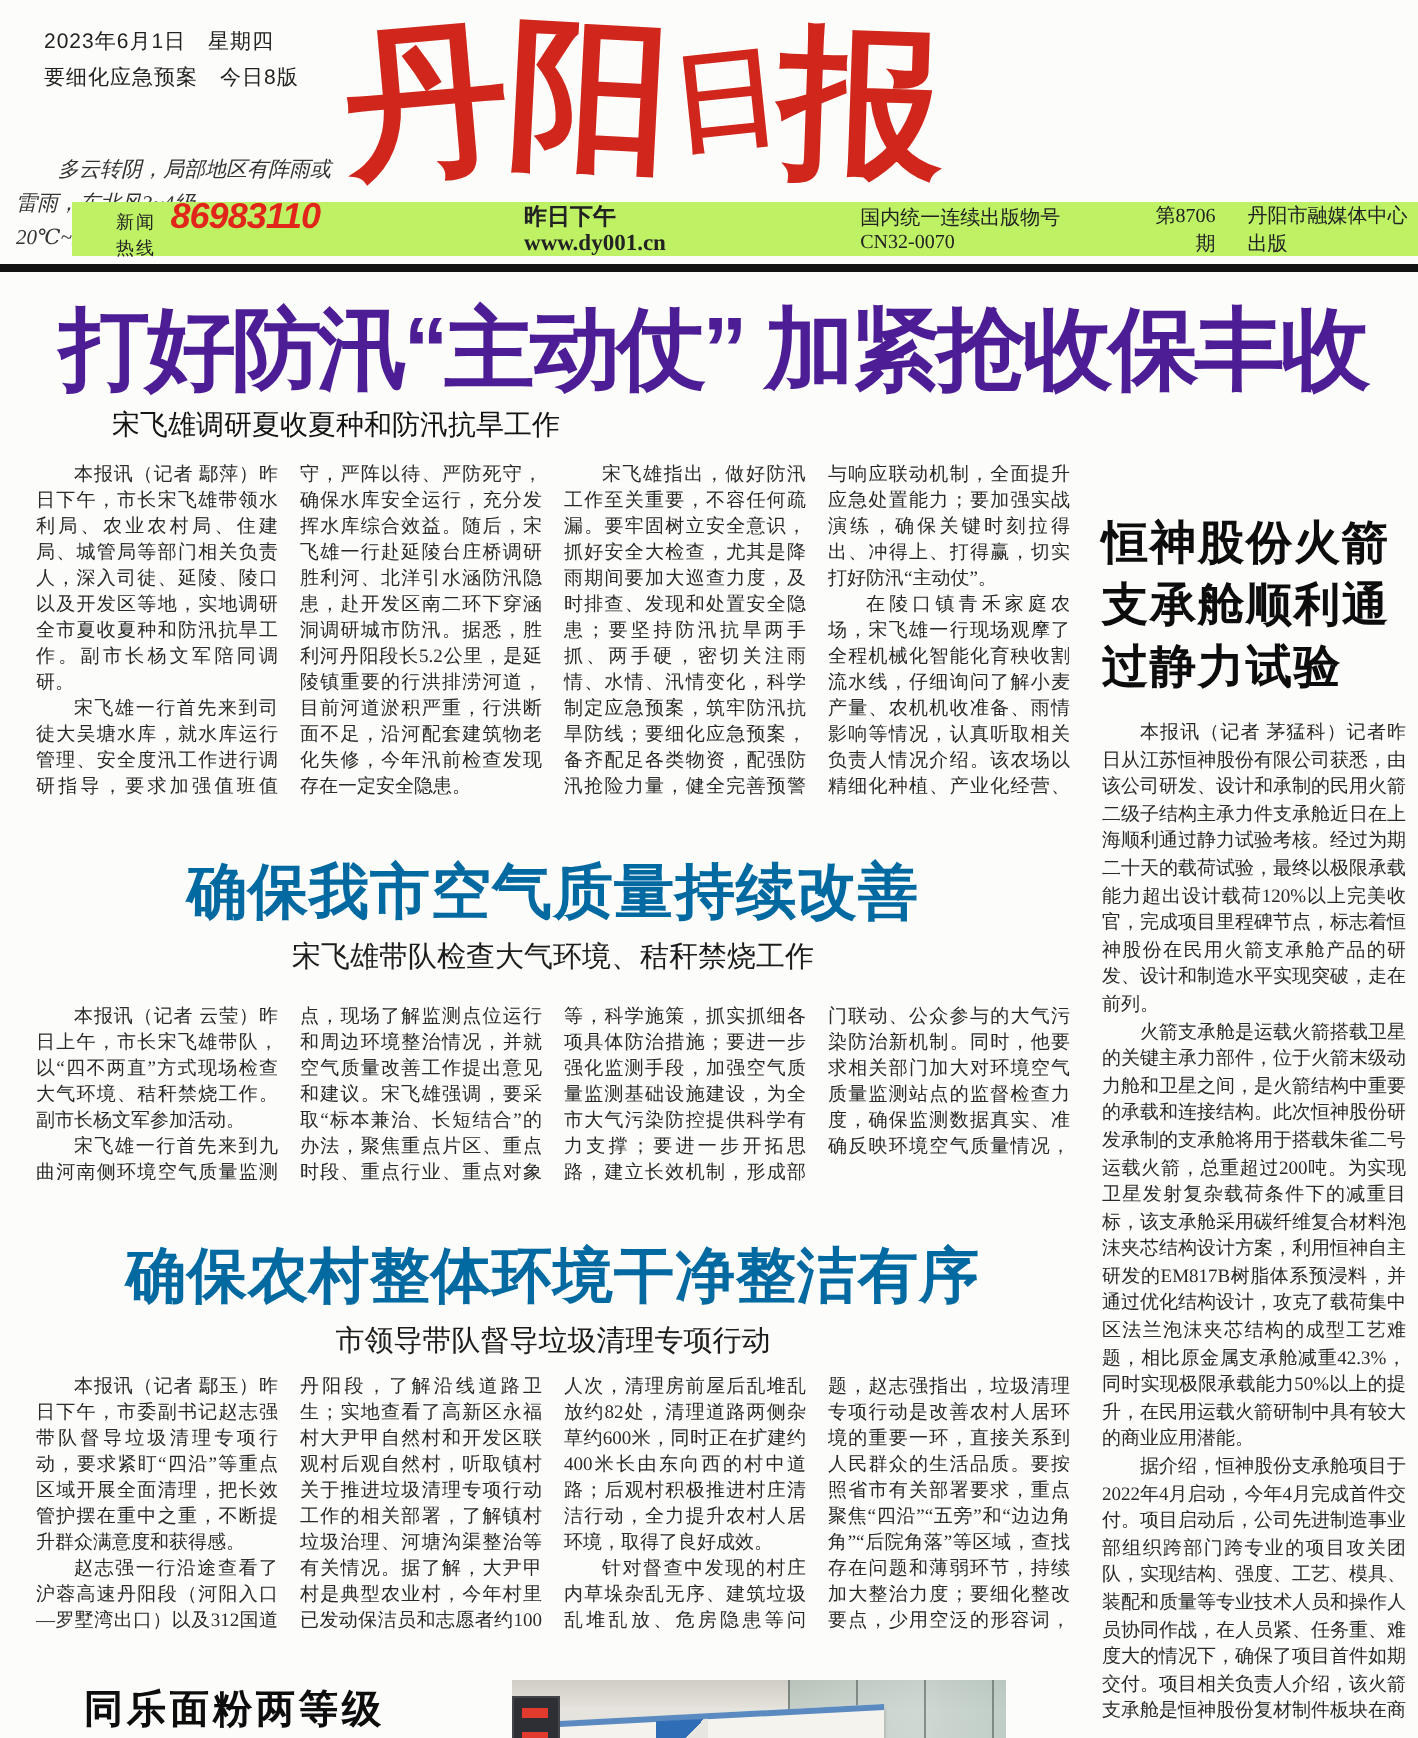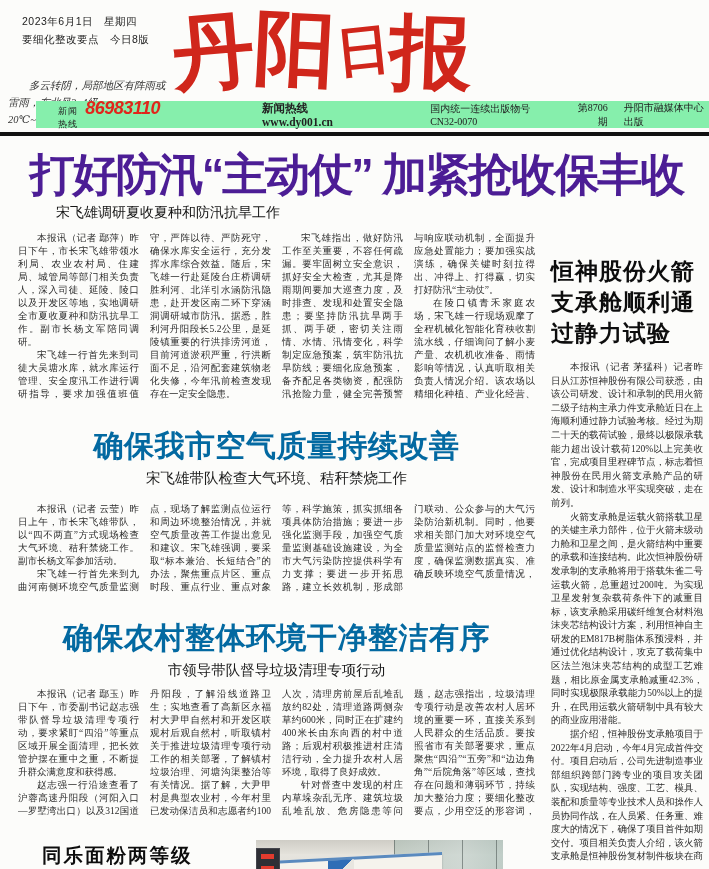--- a/index.html
+++ b/index.html
@@ -14,21 +14,21 @@
     font-family:"Liberation Sans",sans-serif;color:#222;letter-spacing:.5px;}
   .weather{position:absolute;left:8px;top:55px;width:158px;font-size:10.5px;line-height:17px;
     font-style:italic;color:#333;text-indent:2em;margin-top:22px;}
   .masthead{position:absolute;left:142px;top:0;width:360px;text-align:center;
     color:#d0261b;font-weight:bold;font-family:"DejaVu Serif",serif;white-space:nowrap;}
   .masthead span{display:inline-block;font-size:82px;line-height:96px;}
   .masthead span:nth-child(1){transform:rotate(-5deg) translateY(3px);}
   .masthead span:nth-child(2){transform:rotate(3deg);}
   .masthead span:nth-child(3){font-size:54px;transform:translateY(-8px) rotate(-6deg);}
   .masthead span:nth-child(4){transform:rotate(2deg) translateY(4px);}
-  .infobar{position:absolute;left:36px;right:0;top:101px;height:27px;background:#86efac;
+  .infobar{position:absolute;left:36px;right:0;top:101px;height:27px;background:#bef264;
     display:flex;align-items:center;font-size:10px;color:#222;}
   .hotline{display:flex;align-items:baseline;margin-left:22px;}
   .hotline-label{font-size:9px;letter-spacing:1px;}
   .hotline-number{color:#e1251b;font-style:italic;font-weight:bold;font-size:18px;
     font-family:"Liberation Sans",sans-serif;margin-left:5px;letter-spacing:-.5px;}
   .website{font-weight:bold;font-size:11.5px;margin-left:102px;}
   .pubnum{margin-left:66px;}
   .issue{margin-left:16px;text-align:right;}
   .publisher{margin-left:16px;}
   .header-rule{position:absolute;top:132px;left:0;right:0;height:3.5px;background:#121212;}
@@ -80,32 +80,32 @@
     background:repeating-linear-gradient(90deg,rgba(60,70,68,.5) 0 1px,transparent 1px 34px);}
   .photo .binder{position:absolute;left:72px;top:20px;width:26px;height:22px;
     background:linear-gradient(135deg,#2f6db6 50%,#e8e6e0 50%);transform:skewY(-3deg);}
 </style>
 </head>
 <body>
 
 <div class="header">
   <div class="dateblock">
     <div>2023年6月1日　星期四</div>
-    <div>要细化整改要点　今日8版</div>
+    <div>要细化应急预案　今日8版</div>
   </div>
   <div class="weather">多云转阴，局部地区有阵雨或雷雨，东北风3~4级，20℃~29℃。</div>
   <div class="masthead">
     <span>丹</span><span>阳</span><span>日</span><span>报</span>
   </div>
   <div class="infobar">
     <div class="hotline">
       <span class="hotline-label">新闻热线</span>
       <span class="hotline-number">86983110</span>
     </div>
-    <span class="website">新闻热线 www.dy001.cn</span>
+    <span class="website">昨日下午 www.dy001.cn</span>
     <span class="pubnum">国内统一连续出版物号 CN32-0070</span>
     <span class="issue">第8706期</span>
     <span class="publisher">丹阳市融媒体中心出版</span>
   </div>
   <div class="header-rule"></div>
 </div>
 
 <div class="page-bodyarea">
   <h1 class="main-headline">打好防汛“主动仗” 加紧抢收保丰收</h1>
   <div class="main-subtitle">宋飞雄调研夏收夏种和防汛抗旱工作</div>

